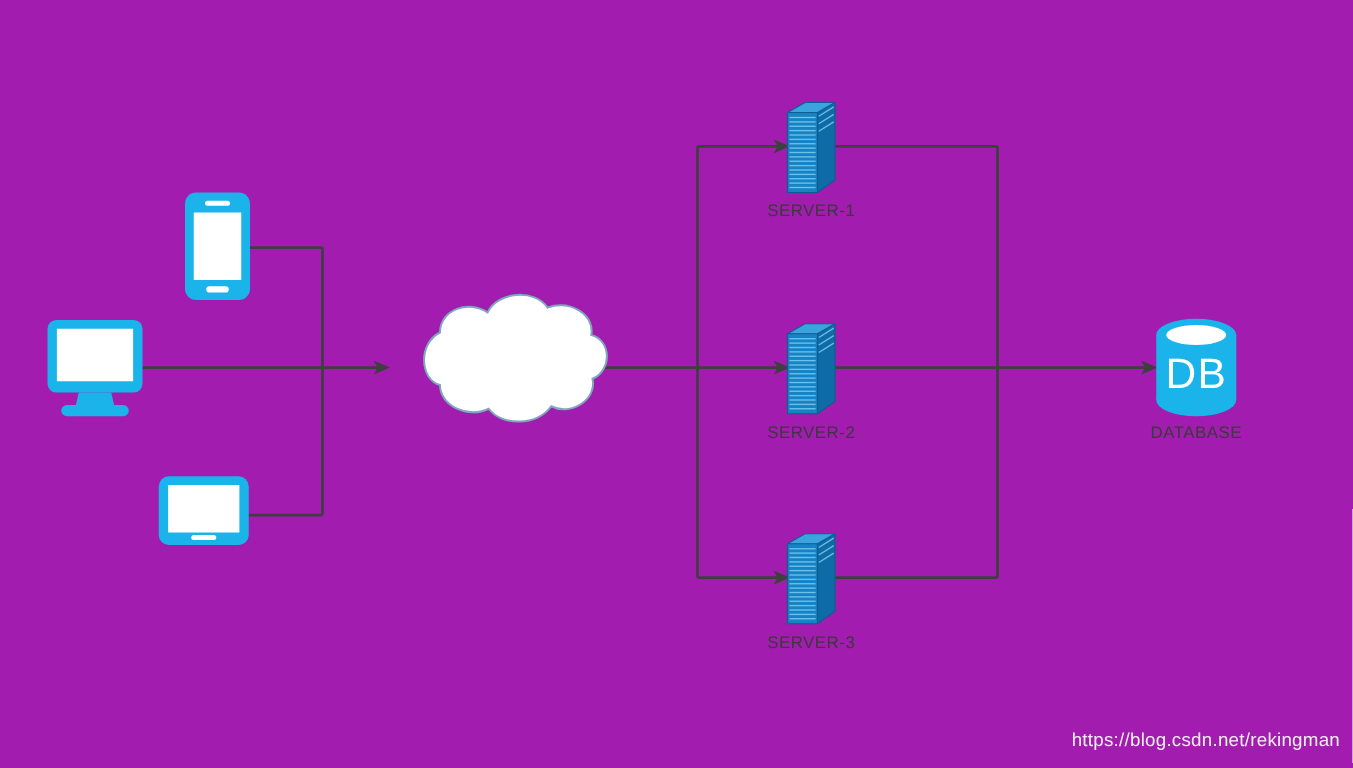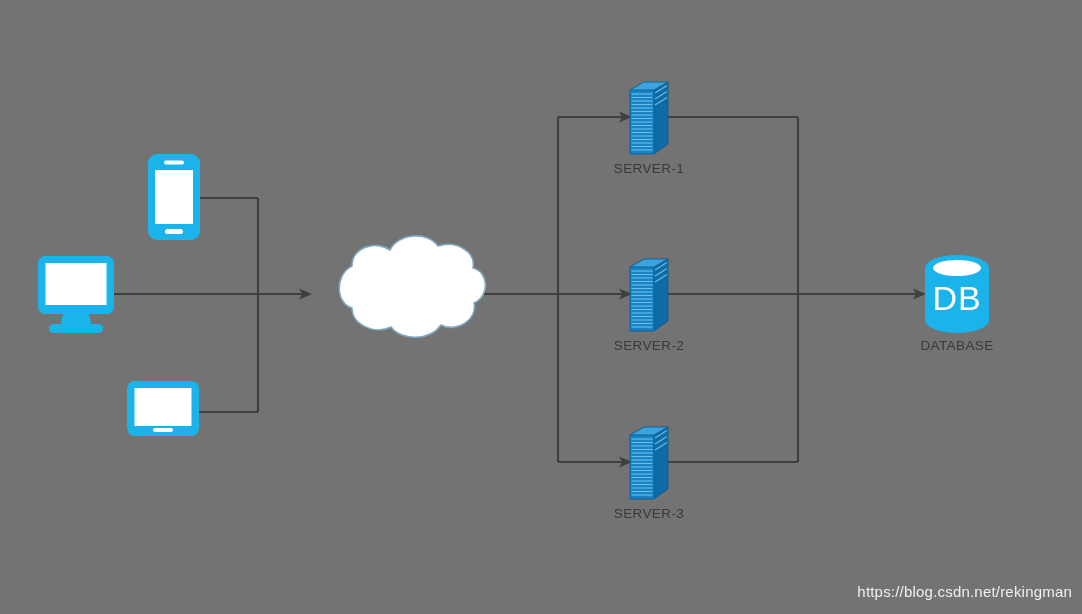--- a/index.html
+++ b/index.html
@@ -11,21 +11,21 @@
   body {
     width: 1082px;
     height: 614px;
     overflow: hidden;
     font-family: "Liberation Sans", sans-serif;
   }
   #diagram-canvas {
     position: relative;
     width: 1082px;
     height: 614px;
-    background: #737373;
+    background: #a21caf;
   }
   #diagram-svg {
     display: block;
     width: 1082px;
     height: 614px;
   }
   .node-label {
     font-family: "Liberation Sans", sans-serif;
     font-size: 13.5px;
     fill: #3a3a3a;

